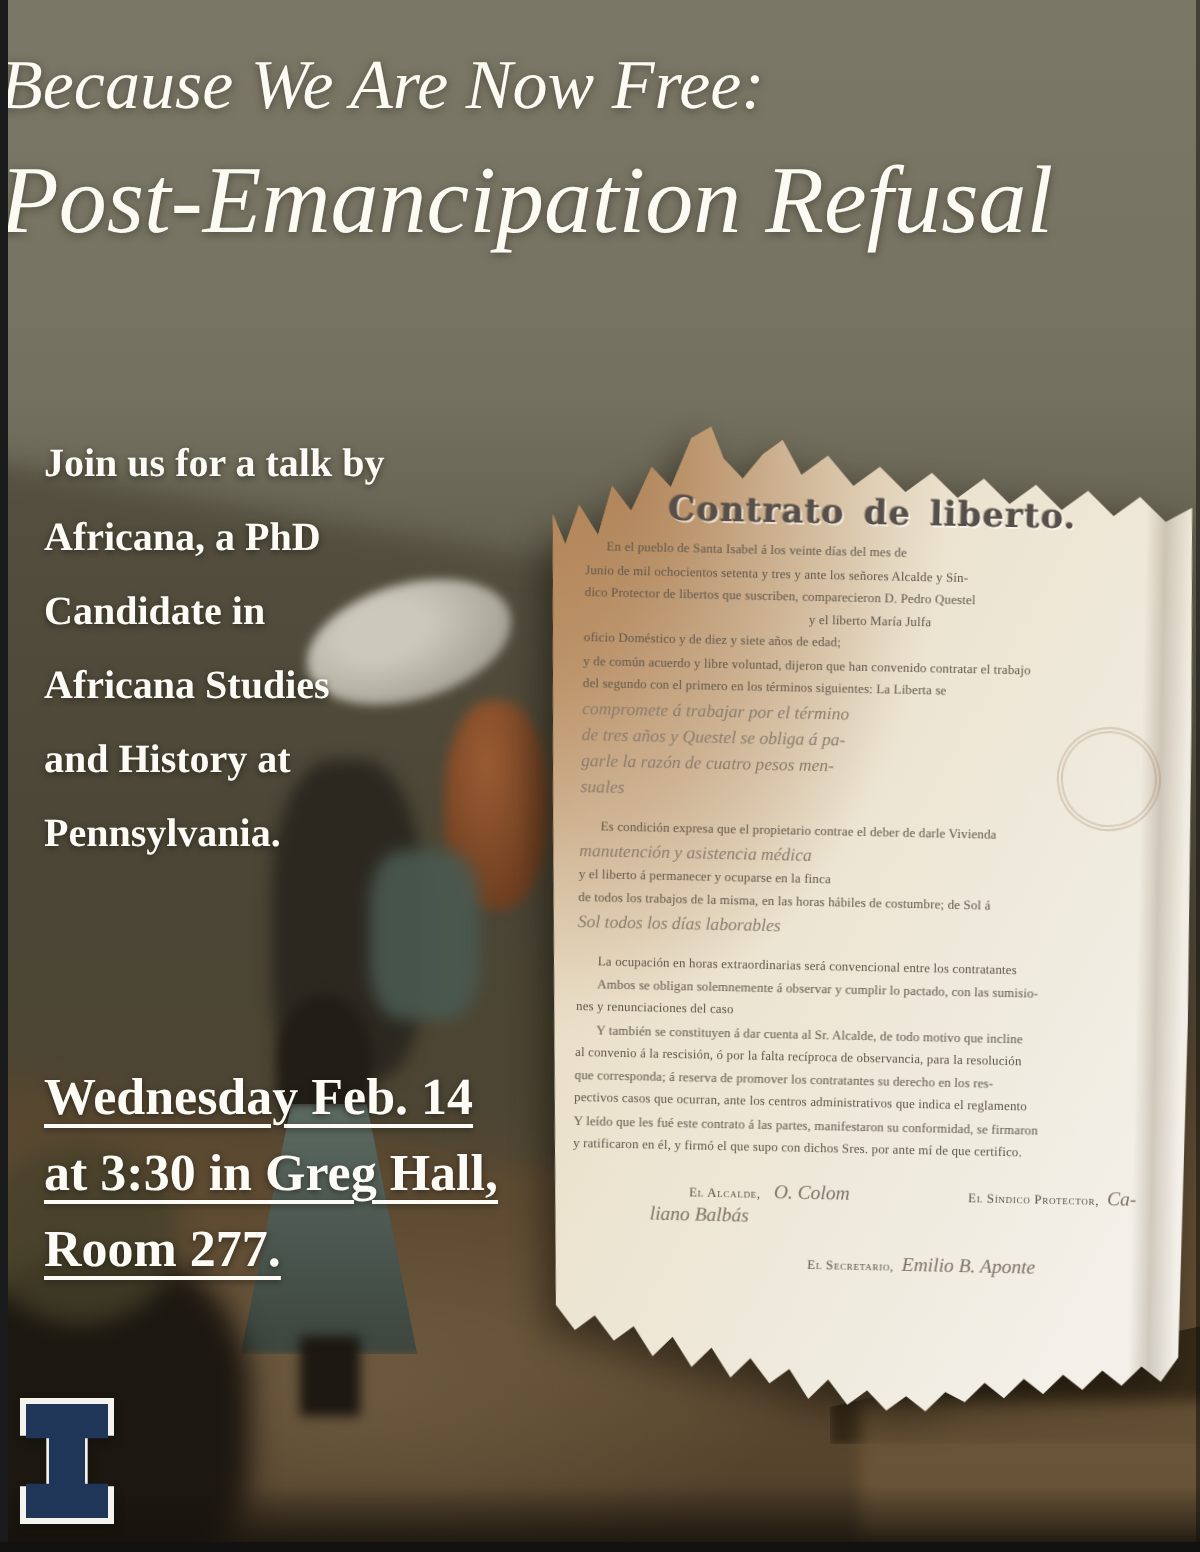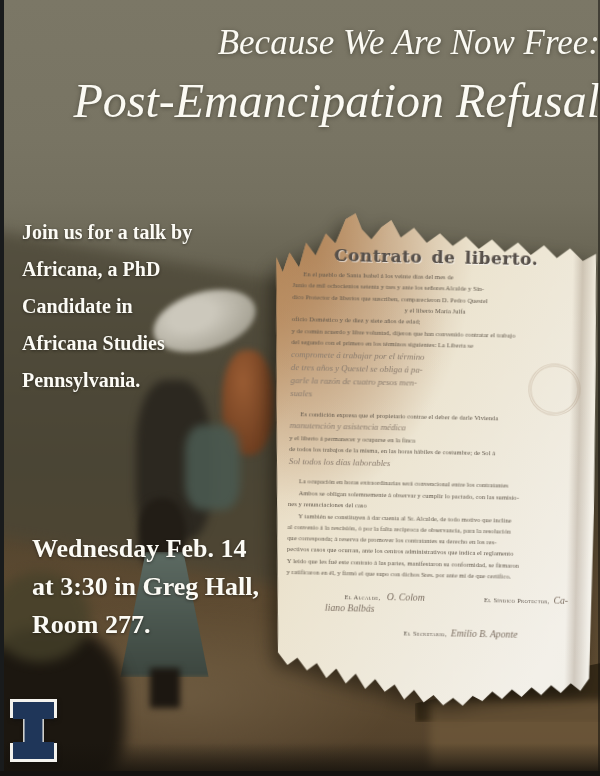--- a/index.html
+++ b/index.html
@@ -23,31 +23,31 @@
   .woman-legs{left:150px;top:668px;width:30px;height:40px;background:#1c1711;filter:blur(3px);}
   .bush-dark{left:-25px;top:628px;width:150px;height:170px;border-radius:40%;background:#1c1710;filter:blur(7px);}
   .bush-olive{left:-10px;top:572px;width:100px;height:90px;border-radius:50%;background:#46412a;opacity:.8;filter:blur(6px);}
   .ground-light{left:-30px;top:600px;width:430px;height:190px;background:radial-gradient(#7b684d,transparent 70%);opacity:.55;filter:blur(8px);}
   .mound-right{left:415px;top:656px;width:195px;height:66px;background:#352917;
     clip-path:polygon(0 72%,55% 35%,100% 8%,100% 100%,0 100%);filter:blur(2px);}
   .sand-right{left:430px;top:700px;width:180px;height:70px;background:#6e583a;opacity:.8;filter:blur(4px);}
   .bottom-shade{left:0;top:743px;width:600px;height:33px;background:linear-gradient(180deg,rgba(30,24,18,0),rgba(22,18,12,.9));}
 
   
-  .title-block{position:absolute;top:22px;left:0;right:0;text-align:right;color:#fbfaf3;
-    font-style:italic;text-shadow:0 1px 4px rgba(40,38,30,.55);padding-left:48px;}
+  .title-block{position:absolute;top:22px;left:0;right:16px;text-align:left;color:#fbfaf3;
+    font-style:italic;text-shadow:0 1px 4px rgba(40,38,30,.55);}
   .title-small{font-size:35px;line-height:42px;margin-bottom:8px;}
   .title-big{font-size:48px;line-height:57px;font-family:Liberation Serif, serif;}
 
   
   .intro{position:absolute;left:22px;top:214px;width:285px;color:#fcfbf5;font-weight:bold;
     font-size:20px;line-height:37px;white-space:nowrap;text-shadow:0 1px 3px rgba(25,22,16,.6);}
   .event{position:absolute;left:22px;top:530px;width:285px;color:#fcfbf5;font-weight:bold;
     font-size:26px;line-height:38px;white-space:nowrap;text-shadow:0 1px 3px rgba(25,22,16,.6);}
-  .event .line{text-underline-offset:5px;text-decoration-thickness:2px;margin-left:10px;}
+  .event .line{text-decoration:underline;text-underline-offset:5px;text-decoration-thickness:2px;}
 
   
   .logo{position:absolute;left:10px;top:699px;width:47px;height:63px;filter:drop-shadow(1px 2px 2px rgba(10,10,10,.4));}
   .logo .outer,.logo .inner{position:absolute;
     clip-path:polygon(0 0,100% 0,100% 30%,72% 30%,72% 70%,100% 70%,100% 100%,0 100%,0 70%,28% 70%,28% 30%,0 30%);}
   .logo .outer{inset:0;background:#f4f3ee;}
   .logo .inner{inset:3px;background:#1f3659;}
 
   
   .paper{position:absolute;left:269px;top:211px;width:326px;height:494px;transform:rotate(1.2deg);
@@ -193,20 +193,21 @@
 
       <div class="line">Join us for a talk by</div>
 
 
       <div class="line">Africana, a PhD</div>
 
       <div class="line">Candidate in</div>
 
       <div class="line">Africana Studies</div>
 
+      <div class="line">and History at</div>
 
 
       <div class="line">Pennsylvania.</div>
     </div>
 
   <div class="event">
 
       <div class="line">Wednesday Feb. 14</div>
 
       <div class="line">at 3:30 in Greg Hall,</div>

